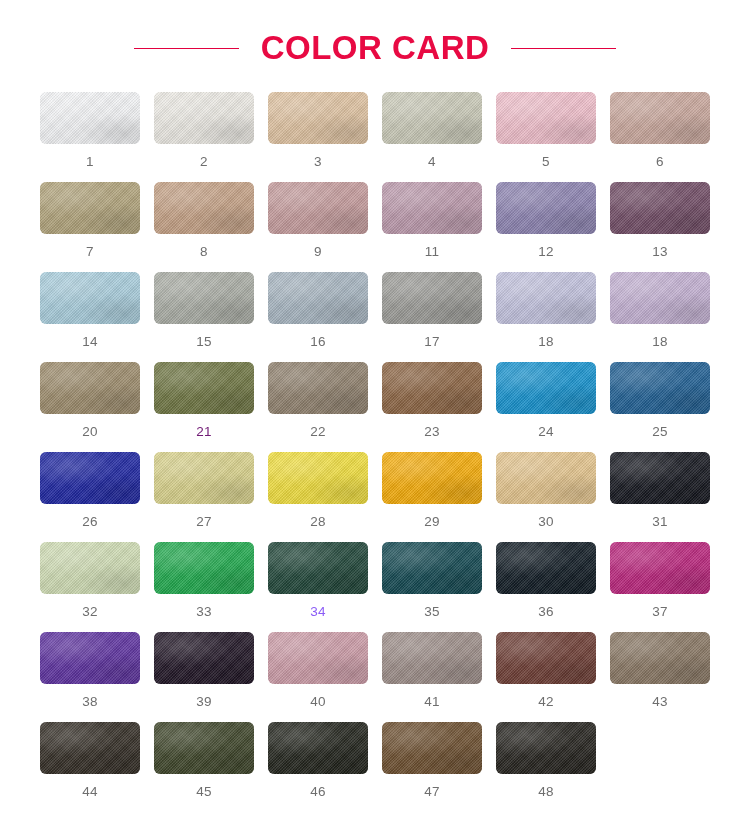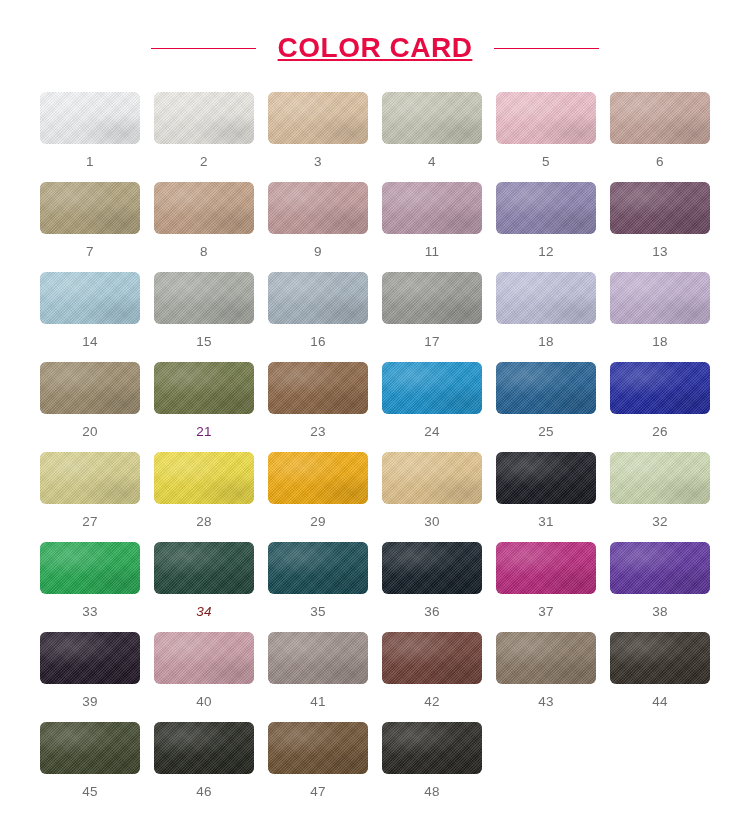--- a/index.html
+++ b/index.html
@@ -23,27 +23,26 @@
     gap: 22px;
     padding-top: 4px;
     box-sizing: border-box;
   }
   .rule {
     width: 105px;
     height: 0;
     border-top: 1.6px solid #e2003f;
   }
   .title {
-    font-size: 28px;
+    font-size: 33px;
     font-weight: bold;
     letter-spacing: 0.5px;
     color: #e80a43;
     white-space: nowrap;
     font-family: "Liberation Sans", sans-serif;
-    text-decoration: underline;
   }
 
   
   .grid {
     display: grid;
     grid-template-columns: repeat(6, 100px);
     column-gap: 14px;
     row-gap: 0px;
     justify-content: center;
     padding: 0 0 0 0;
@@ -186,20 +185,24 @@
     </div>
     <div class="cell">
       <div class="swatch" style="background-color: rgb(155, 138, 106);"></div>
       <div class="label" style="color: rgb(110, 110, 110);">20</div>
     </div>
     <div class="cell">
       <div class="swatch" style="background-color: rgb(109, 116, 64);"></div>
       <div class="label" style="color: #701a75;">21</div>
     </div>
     <div class="cell">
+      <div class="swatch" style="background-color: rgb(142, 127, 108);"></div>
+      <div class="label" style="color: rgb(110, 110, 110);">22</div>
+    </div>
+    <div class="cell">
       <div class="swatch" style="background-color: rgb(139, 99, 65);"></div>
       <div class="label" style="color: rgb(110, 110, 110);">23</div>
     </div>
     <div class="cell">
       <div class="swatch" style="background-color: rgb(19, 145, 206);"></div>
       <div class="label" style="color: rgb(110, 110, 110);">24</div>
     </div>
     <div class="cell">
       <div class="swatch" style="background-color: rgb(29, 93, 146);"></div>
       <div class="label" style="color: rgb(110, 110, 110);">25</div>
@@ -231,21 +234,21 @@
     <div class="cell">
       <div class="swatch" style="background-color: rgb(207, 220, 179);"></div>
       <div class="label" style="color: rgb(110, 110, 110);">32</div>
     </div>
     <div class="cell">
       <div class="swatch" style="background-color: rgb(29, 168, 75);"></div>
       <div class="label" style="color: rgb(110, 110, 110);">33</div>
     </div>
     <div class="cell">
       <div class="swatch" style="background-color: rgb(29, 67, 54);"></div>
-      <div class="label" style="color: #7f1d1d; font-style: italic;">34</div>
+      <div class="label" style="color: #8b5cf6;">34</div>
     </div>
     <div class="cell">
       <div class="swatch" style="background-color: rgb(16, 70, 79);"></div>
       <div class="label" style="color: rgb(110, 110, 110);">35</div>
     </div>
     <div class="cell">
       <div class="swatch" style="background-color: rgb(13, 24, 33);"></div>
       <div class="label" style="color: rgb(110, 110, 110);">36</div>
     </div>
     <div class="cell">

